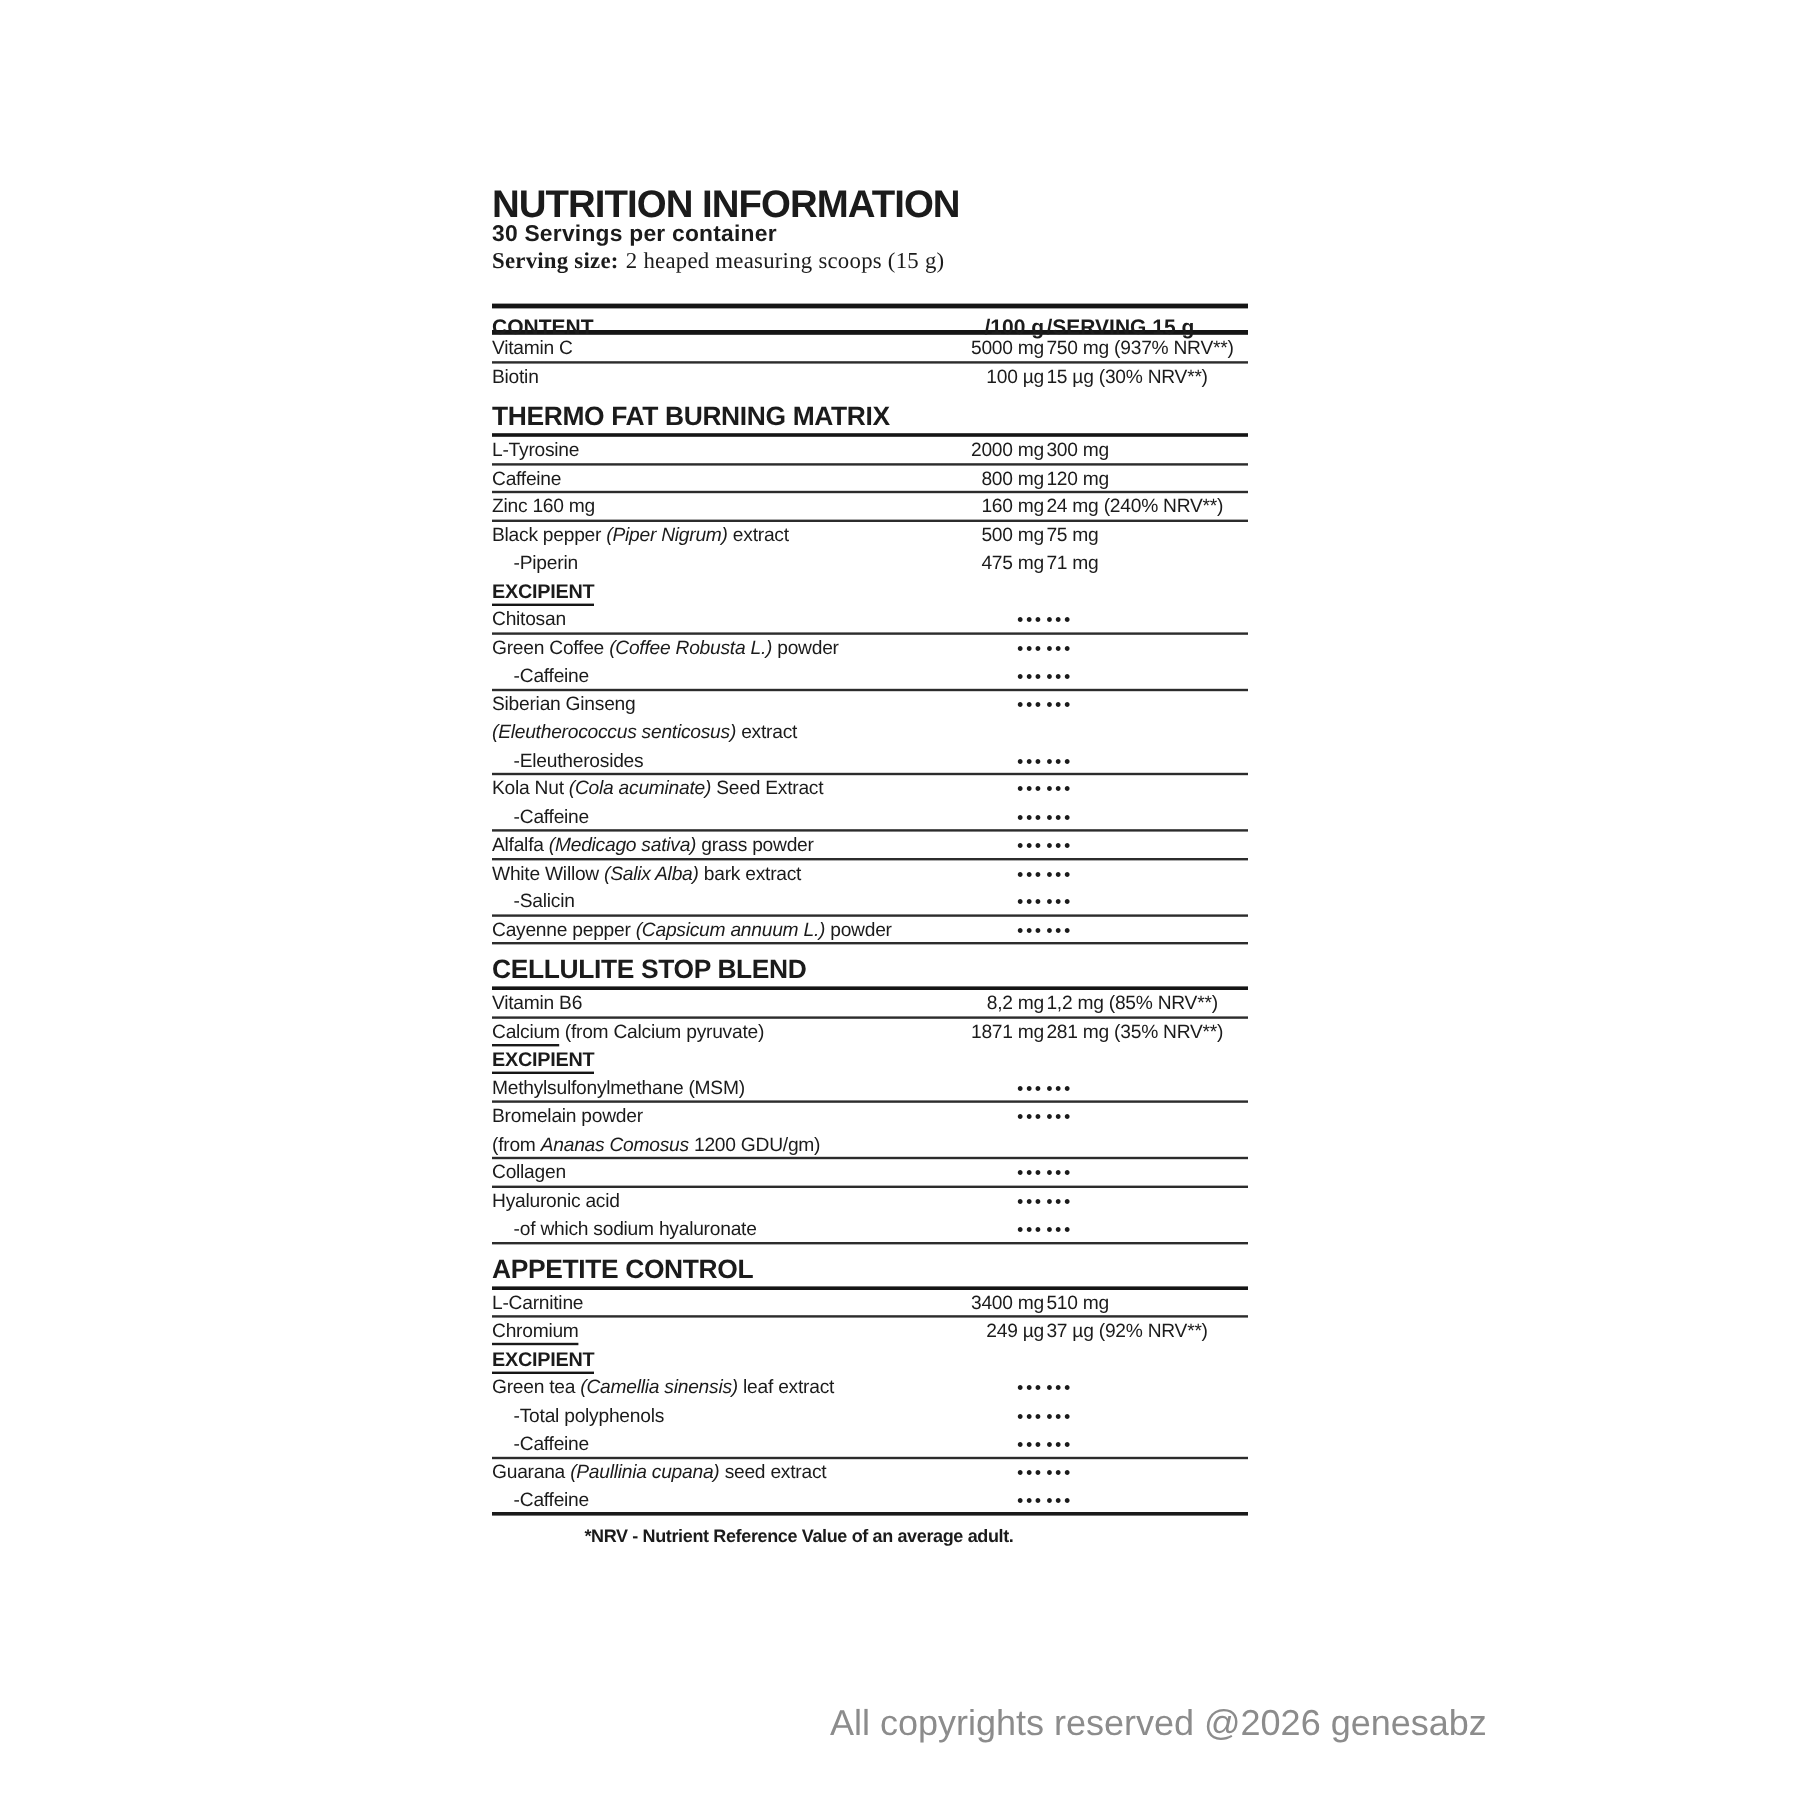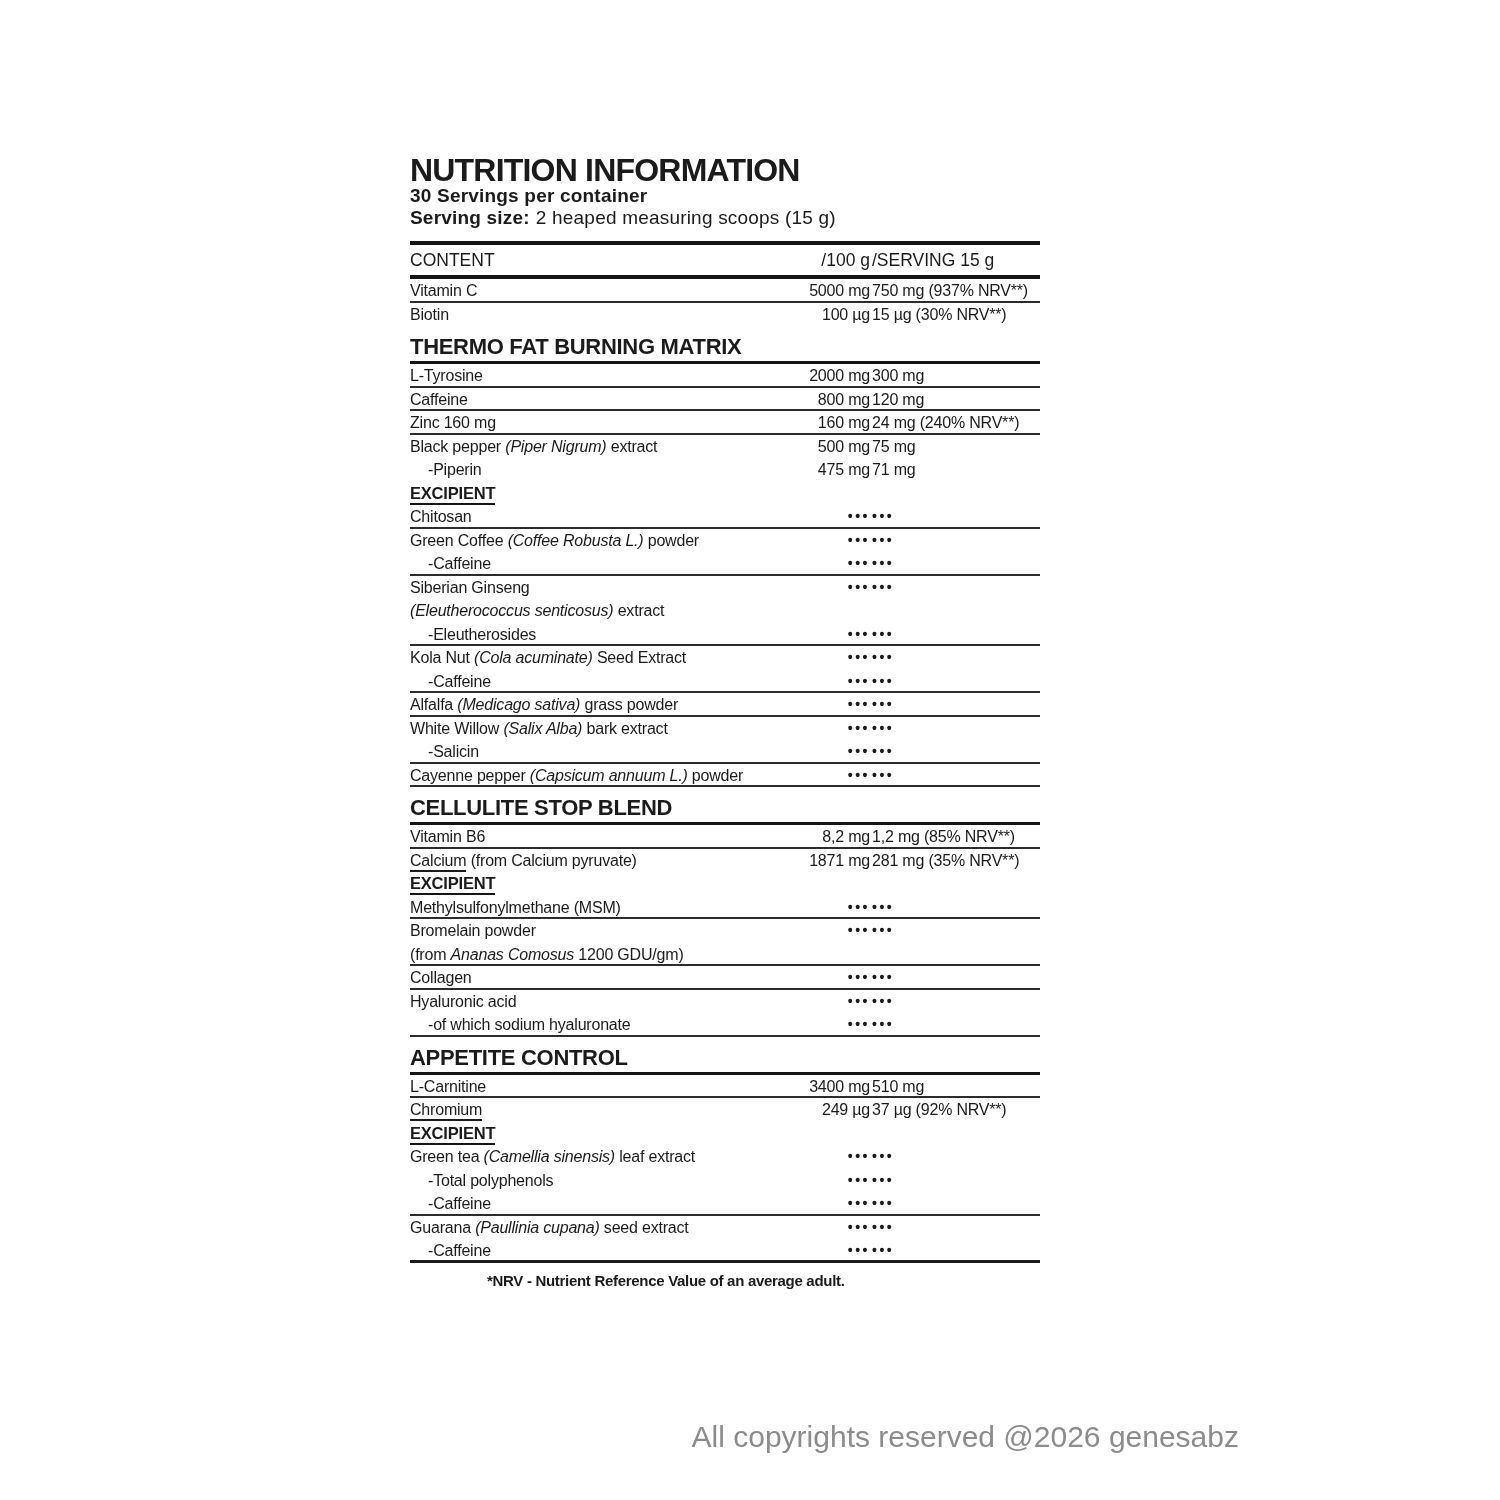--- a/index.html
+++ b/index.html
@@ -6,24 +6,24 @@
   body{
     width:1500px;height:1500px;background:#ffffff;position:relative;
     font-family:"Liberation Sans",sans-serif;color:#1b1b1b;overflow:hidden;
   }
   .label{
     position:absolute;left:410px;top:155px;width:630px;
     filter:blur(0.25px);
   }
   .title{font-size:32px;font-weight:700;letter-spacing:-0.8px;line-height:30px;white-space:nowrap;}
   .sub1{font-size:19px;font-weight:700;line-height:22px;letter-spacing:0.2px;}
-  .sub2{font-size:19px;line-height:22px;letter-spacing:0.2px;margin-bottom:12px;}
+  .sub2{font-size:19px;line-height:22px;letter-spacing:0.2px;margin-bottom:24px;font-family:Liberation Serif, serif;}
   .sub2 .lbl{font-weight:700;margin-right:6px;}
   .hline{height:4px;background:#151515;}
-  .colhead{position:relative;height:30px;line-height:30px;font-weight:400;font-size:17.5px;}
+  .colhead{position:relative;height:18px;line-height:30px;font-weight:700;font-size:17.5px;}
   .row{position:relative;height:23.5px;line-height:23.5px;font-size:16px;letter-spacing:-0.2px;}
   .row.sep{background-image:linear-gradient(#2c2c2c,#2c2c2c);background-size:100% 2px;background-position:bottom left;background-repeat:no-repeat;}
   .row.sep-thick{background-image:linear-gradient(#1a1a1a,#1a1a1a);background-size:100% 3px;background-position:bottom left;background-repeat:no-repeat;}
   .nm{white-space:nowrap;}
   .nm.ind{padding-left:18px;}
   .nm .wu{display:inline-block;line-height:18px;border-bottom:2px solid #1a1a1a;}
   .c100{position:absolute;left:285px;top:0;width:175px;text-align:right;}
   .cserv{position:absolute;left:462px;top:0;width:190px;white-space:nowrap;}
   .dots{font-size:14px;font-weight:700;letter-spacing:2.5px;}
   .sec-head{margin-top:8px;font-size:22px;font-weight:700;letter-spacing:-0.3px;line-height:25px;padding-bottom:2px;border-bottom:3.5px solid #151515;white-space:nowrap;}

